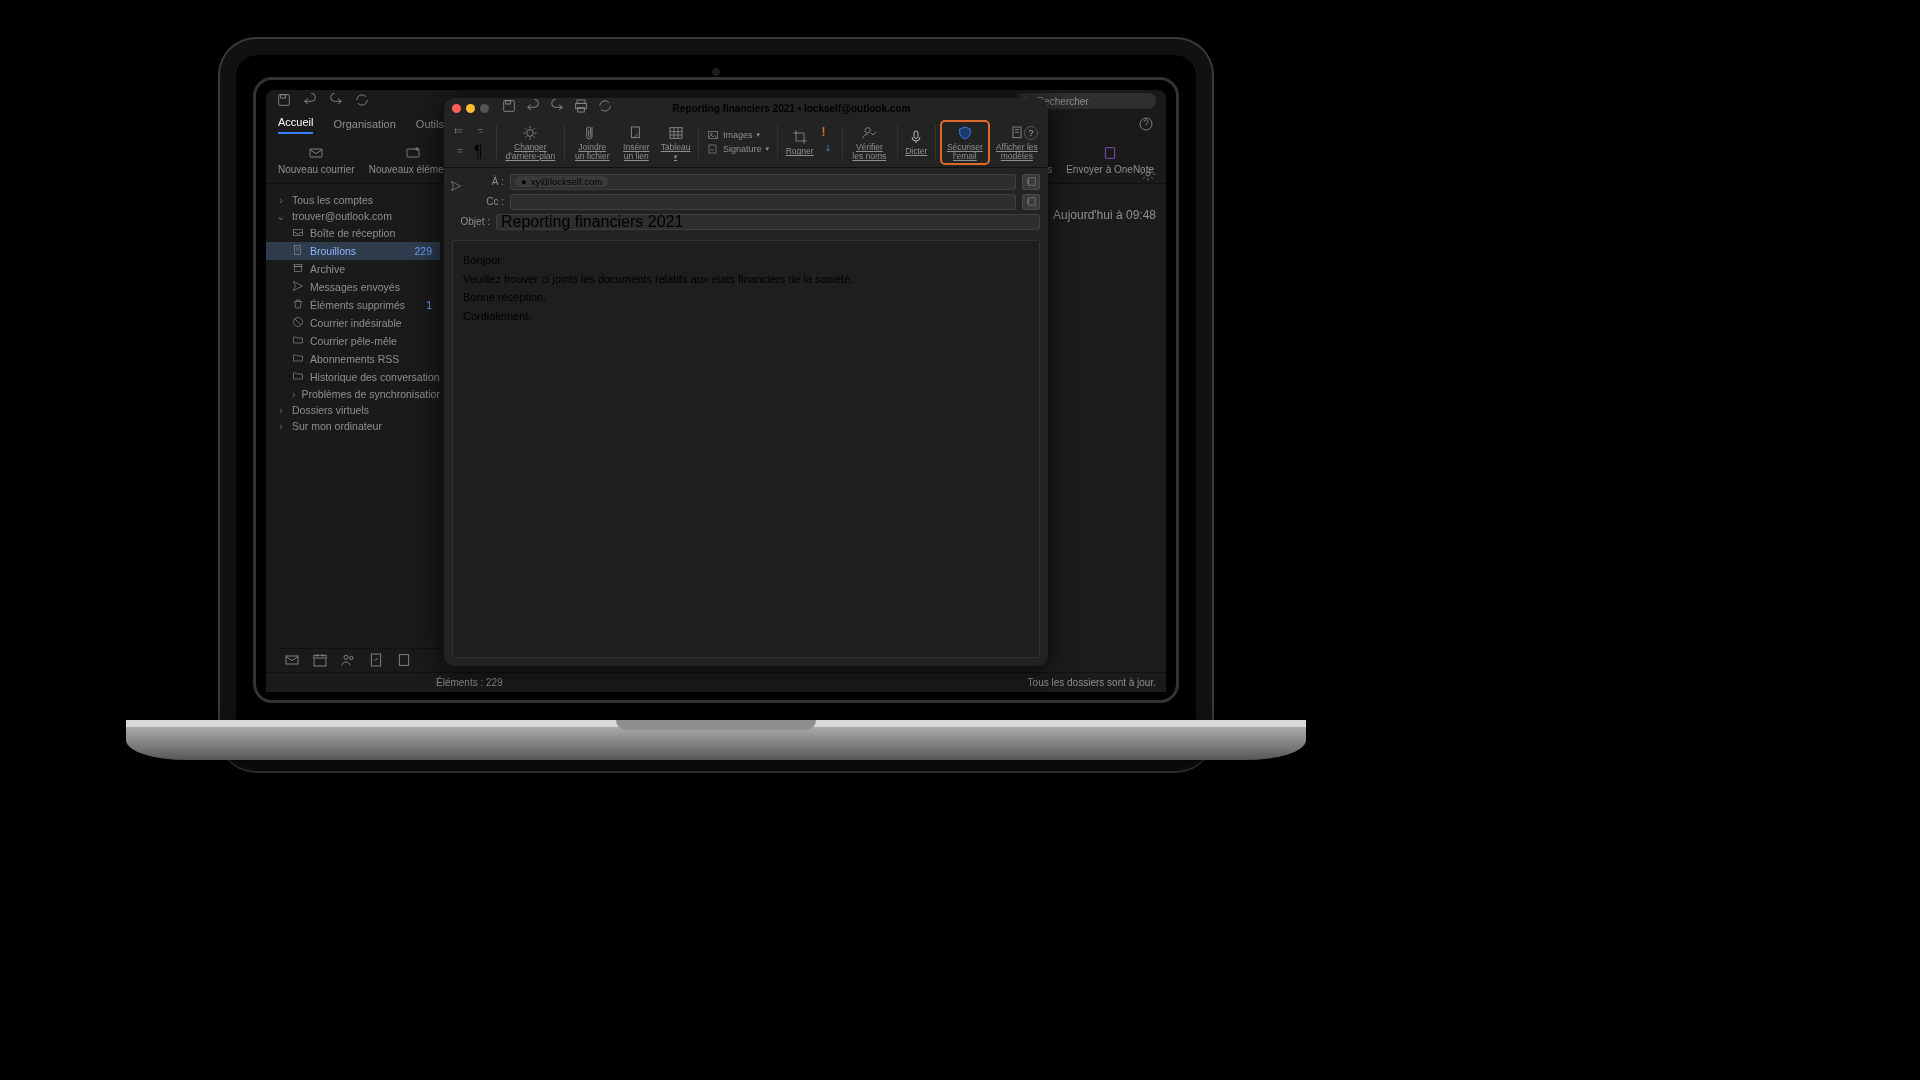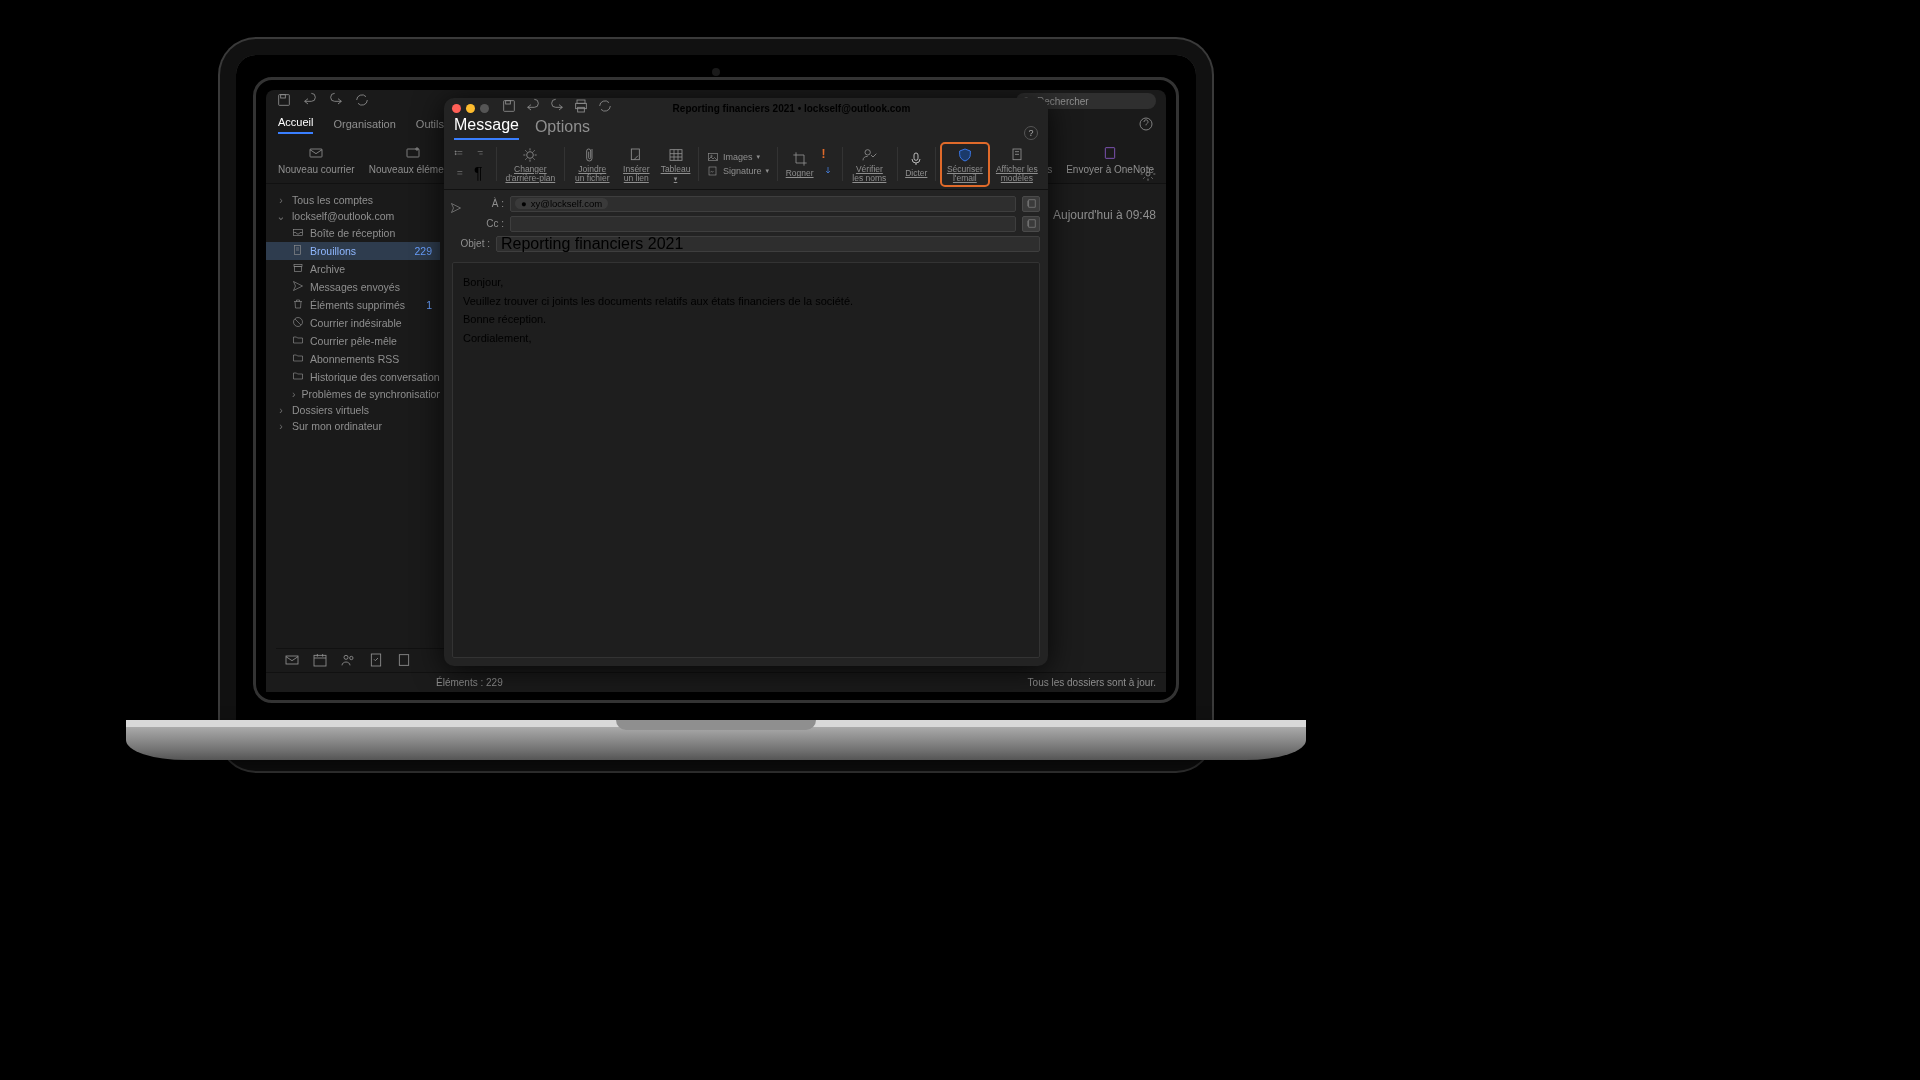--- a/index.html
+++ b/index.html
@@ -189,21 +189,21 @@
       </div>
 
       <div class="body">
         <div class="sidebar" id="sb">
             <div class="sbItem">
               <span class="chev">›</span>
               <span>Tous les comptes</span>
             </div>
             <div class="sbItem">
               <span class="chev">⌄</span>
-              <span>lockself@outlook.com</span>
+              <span>trouver@outlook.com</span>
             </div>
             <div class="sbItem depth1">
               <span><svg viewBox="0 0 24 24" style="width:12px;height:12px">
                   <rect x="3" y="7" width="18" height="12"></rect>
                   <path d="M3 13h5l2 3h4l2-3h5"></path>
                 </svg></span>
               <span>Boîte de réception</span>
             </div>
             <div class="sbItem depth1 sel">
               <span><svg viewBox="0 0 24 24" style="width:12px;height:12px">
@@ -331,24 +331,20 @@
                 <rect x="6" y="3" width="12" height="5"></rect>
                 <rect x="4" y="8" width="16" height="8"></rect>
                 <rect x="7" y="14" width="10" height="7"></rect>
               </svg></span>
           <span><svg viewBox="0 0 24 24">
                 <path d="M4 12a8 8 0 0114-5M20 12a8 8 0 01-14 5"></path>
               </svg></span>
         </div>
         <div class="t">Reporting financiers 2021 • lockself@outlook.com</div>
         <div style="width:70px"></div>
-      </div>
-      <div class="cTabs">
-        <div class="tab active">Message</div>
-        <div class="tab">Options</div>
       </div>
       <div class="help">?</div>
       <div class="cRibbon">
         <div class="stacked">
           <span><svg viewBox="0 0 24 24" style="width:14px;height:10px">
                 <circle cx="4" cy="6" r="1.5" fill="#8f8f8f"></circle>
                 <path d="M8 6h12"></path>
                 <circle cx="4" cy="12" r="1.5" fill="#8f8f8f"></circle>
                 <path d="M8 12h12"></path>
               </svg></span>

